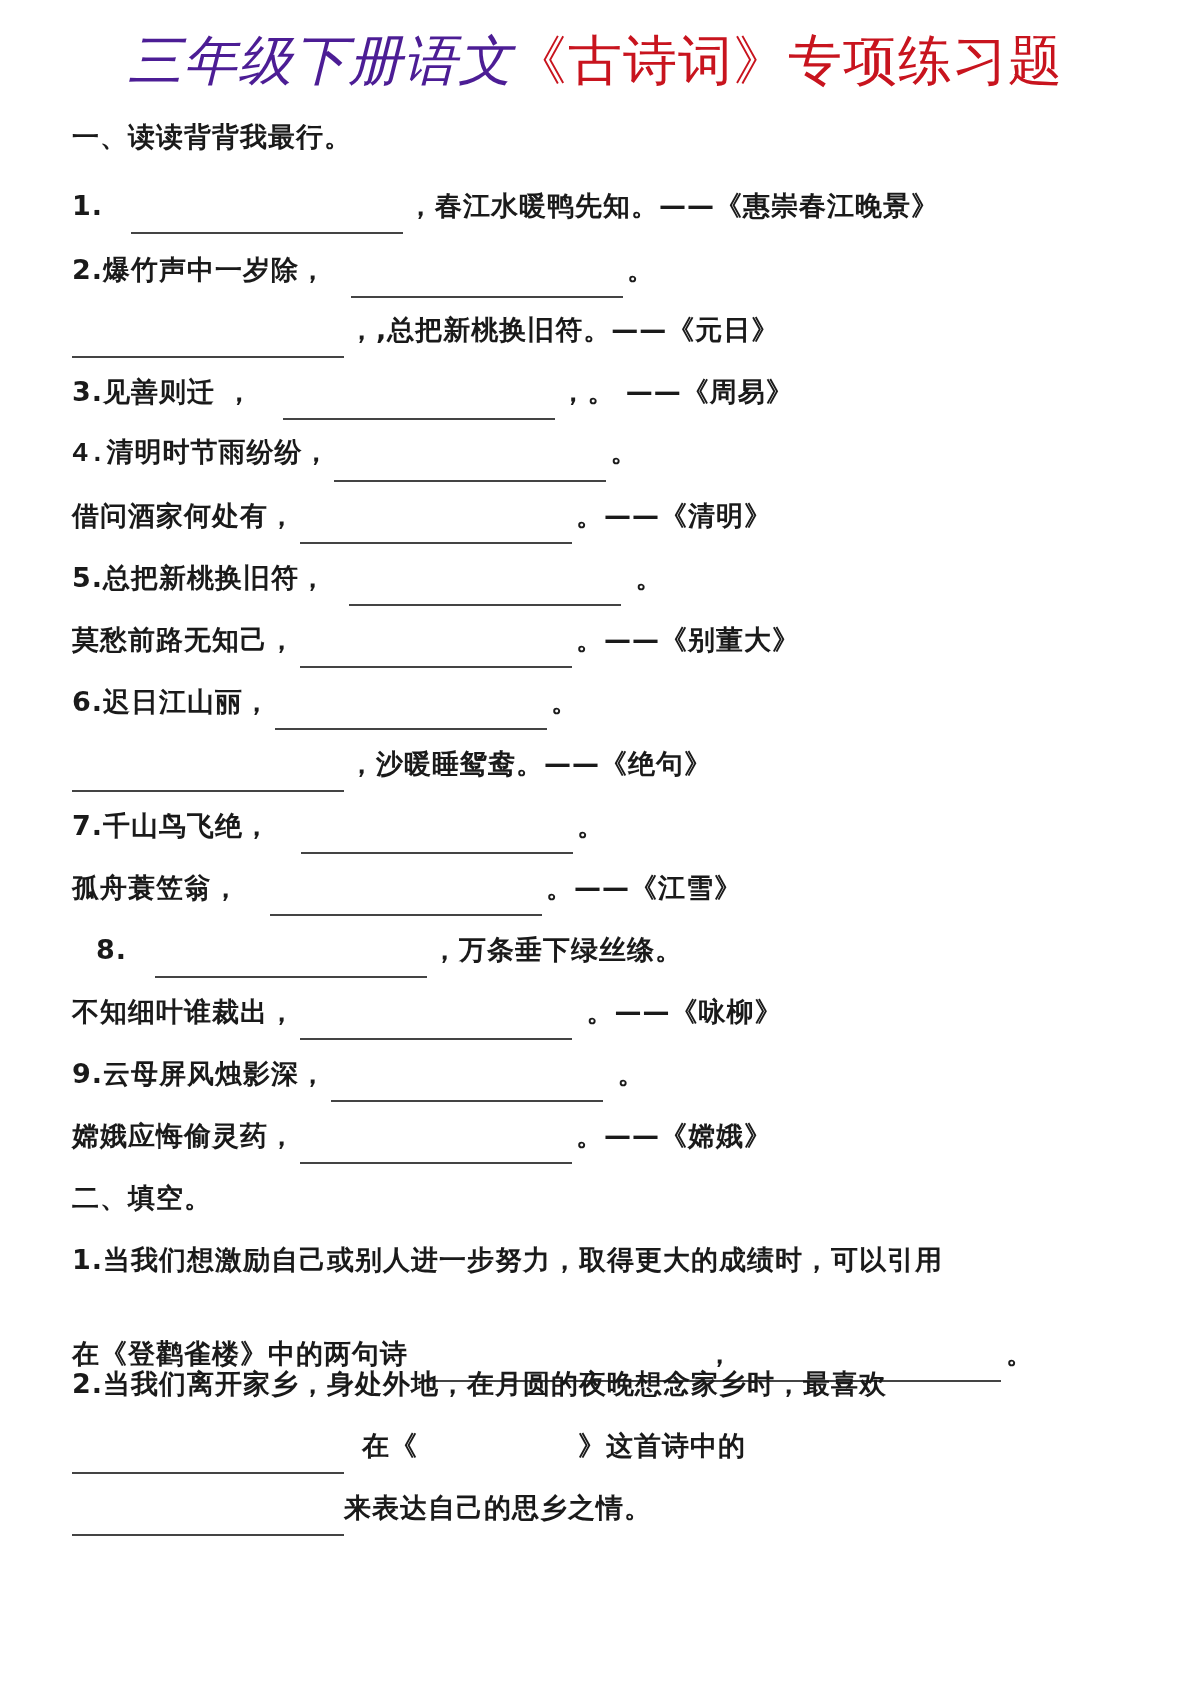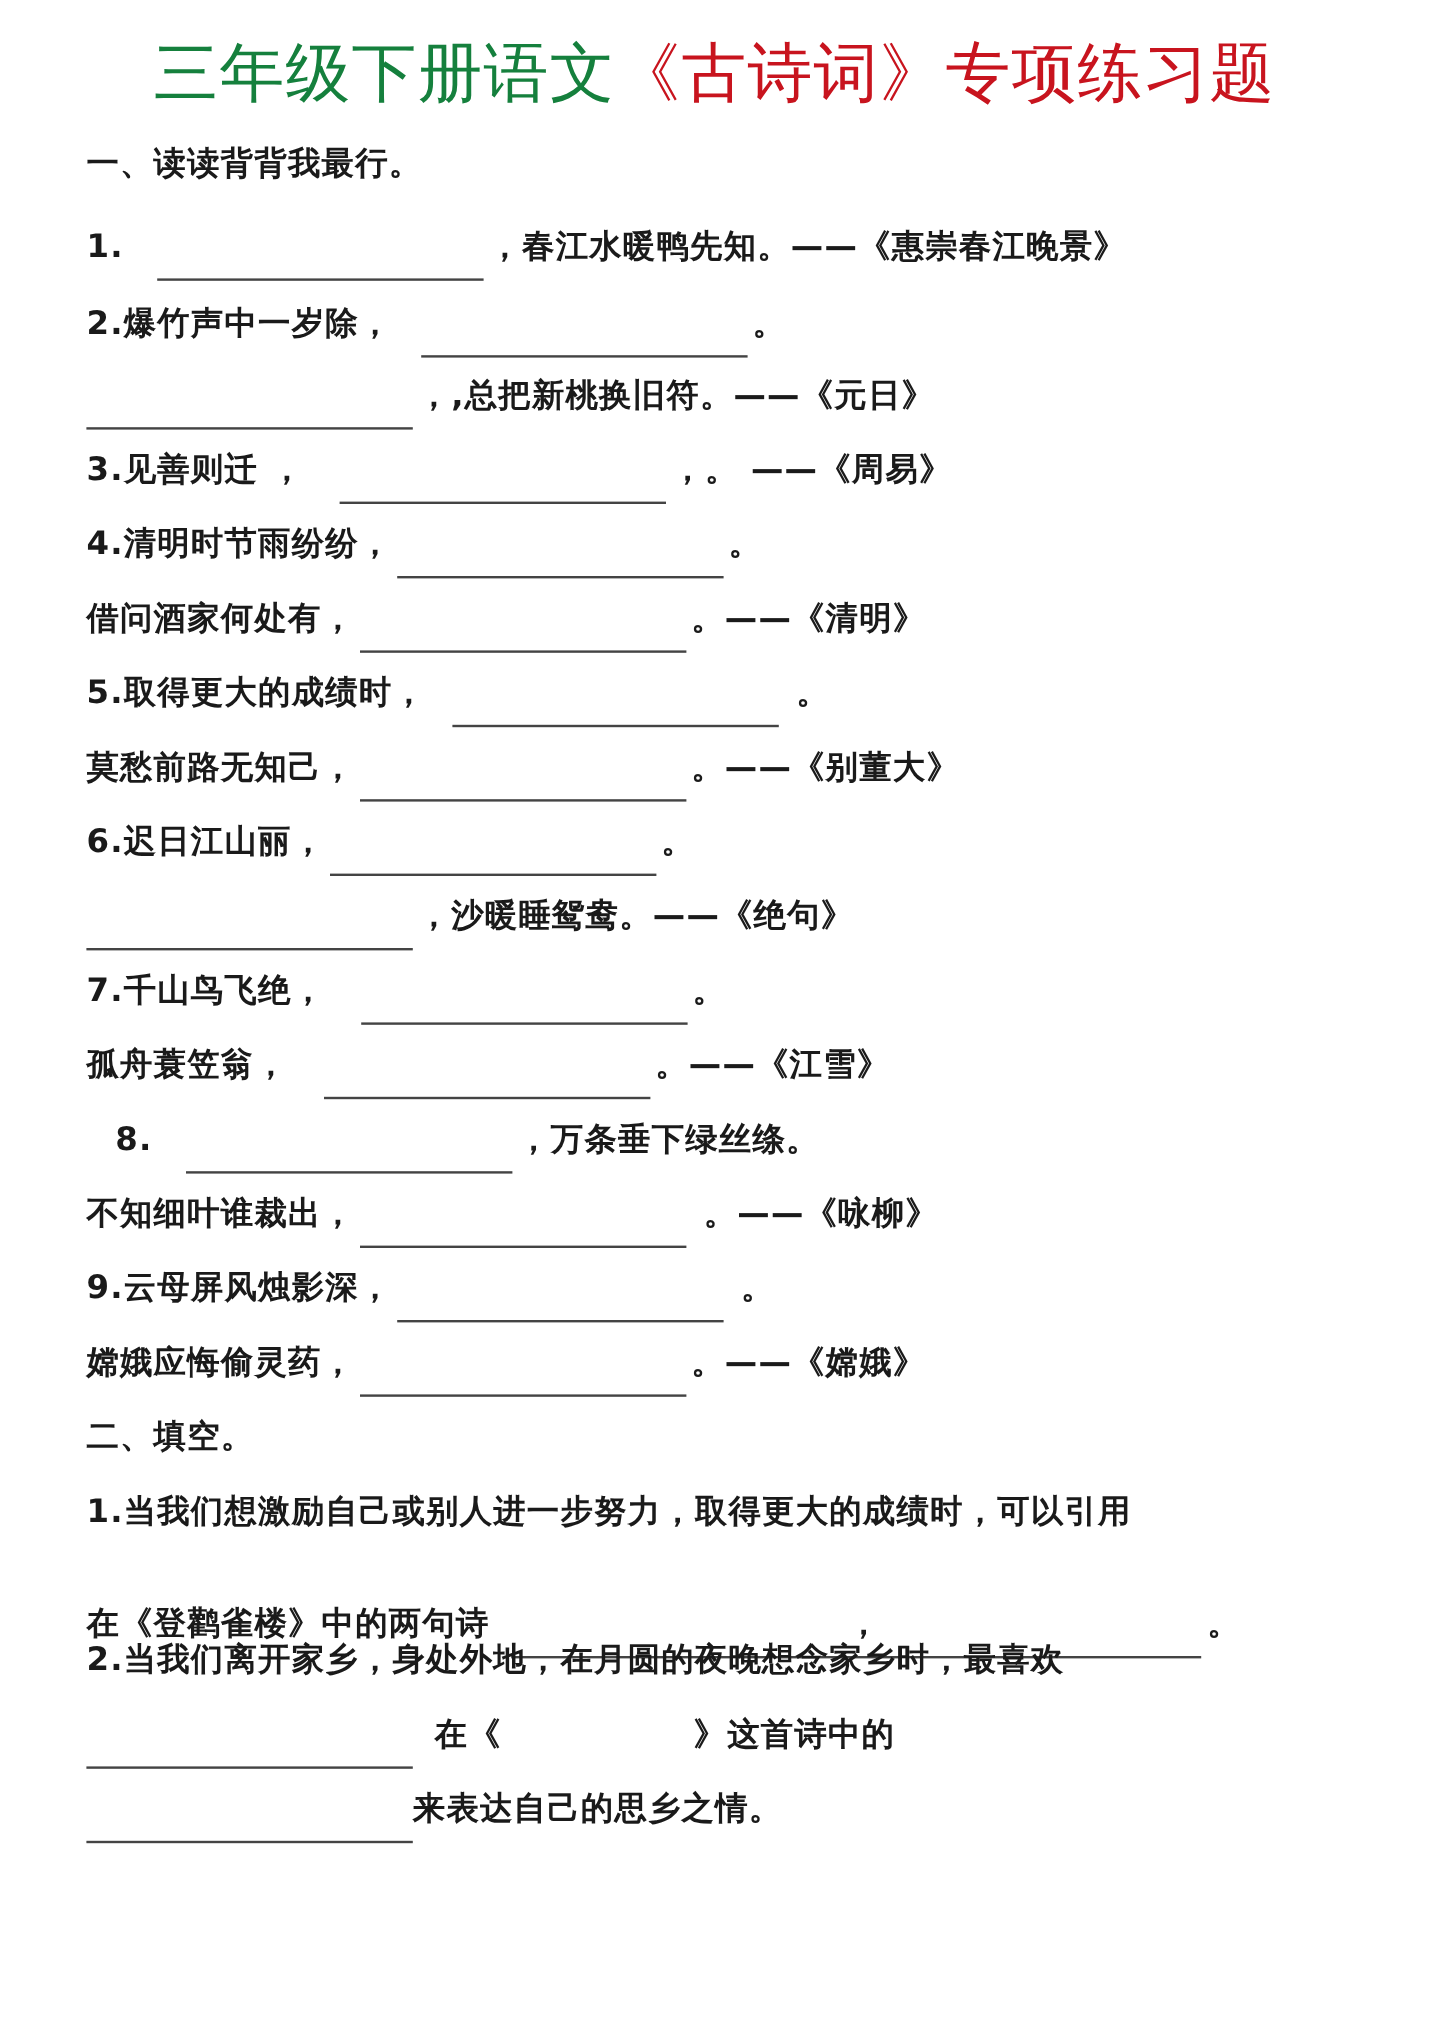--- a/index.html
+++ b/index.html
@@ -1,20 +1,20 @@
 <!DOCTYPE html>
 <html><head>
 <meta charset="utf-8">
 <style>
   html, body { margin:0; padding:0; background:#ffffff; }
   body { width:1191px; height:1684px; position:relative; overflow:hidden;
          font-family:"DejaVu Sans", "Liberation Sans", sans-serif; color:#1a1a1a; }
   .title { position:absolute; top:26px; left:0; width:1191px; text-align:center;
            font-size:54px; line-height:70px; letter-spacing:1px; white-space:nowrap; }
-  .title .black { color:#15803d; }
+  .title .black { color:#4c1d95;font-style:italic; }
   .title .red { color:#c8141e; }
   .line { position:absolute; left:72px; font-size:27px; font-weight:bold; line-height:36px;
           white-space:nowrap; letter-spacing:1px; }
   .blank { display:inline-block; border-bottom:2px solid #444; height:30px; vertical-align:bottom;
            margin:0 4px; position:relative; top:10px; }
 </style>
 </head>
 <body>
 
 <div class="title">
@@ -32,30 +32,30 @@
 </div>
 
 <div class="line" style="top:312px;">
   <span class="blank" style="width:272px;margin-left:0;"></span><span>，,总把新桃换旧符。——《元日》</span>
 </div>
 
 <div class="line" style="top:374px;">
   <span>3.</span><span>见善则迁 ，</span><span class="blank" style="width:272px;margin-left:30px;"></span><span>，。 ——《周易》</span>
 </div>
 
-<div class="line" style="top:436px;">
+<div class="line" style="top:436px;font-family:Liberation Mono, monospace;">
   <span>4.</span><span>清明时节雨纷纷，</span><span class="blank" style="width:272px;"></span><span>。</span>
 </div>
 
 <div class="line" style="top:498px;">
   <span>借问酒家何处有，</span><span class="blank" style="width:272px;"></span><span>。——《清明》</span>
 </div>
 
 <div class="line" style="top:560px;">
-  <span>5.</span><span>取得更大的成绩时，</span><span class="blank" style="width:272px;margin-left:22px;"></span><span> 。</span>
+  <span>5.</span><span>总把新桃换旧符，</span><span class="blank" style="width:272px;margin-left:22px;"></span><span> 。</span>
 </div>
 
 <div class="line" style="top:622px;">
   <span>莫愁前路无知己，</span><span class="blank" style="width:272px;"></span><span>。——《别董大》</span>
 </div>
 
 <div class="line" style="top:684px;">
   <span>6.</span><span>迟日江山丽，</span><span class="blank" style="width:272px;"></span><span>。</span>
 </div>
 

